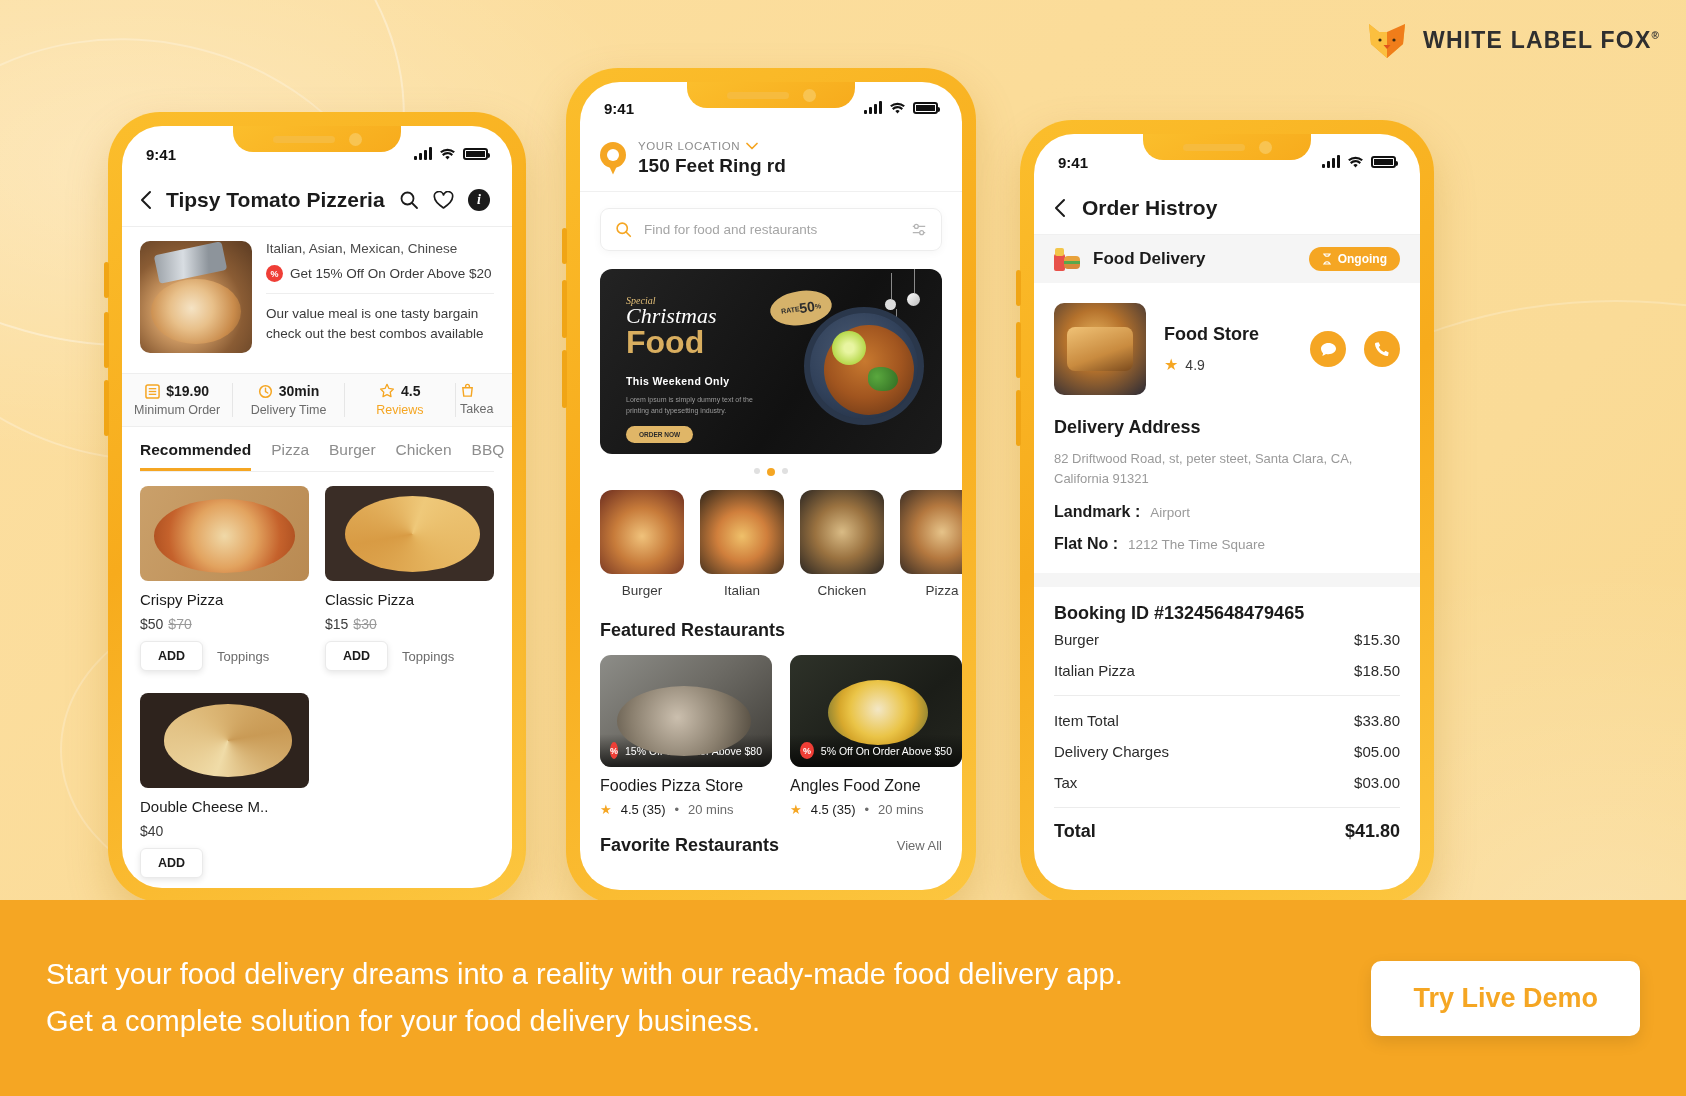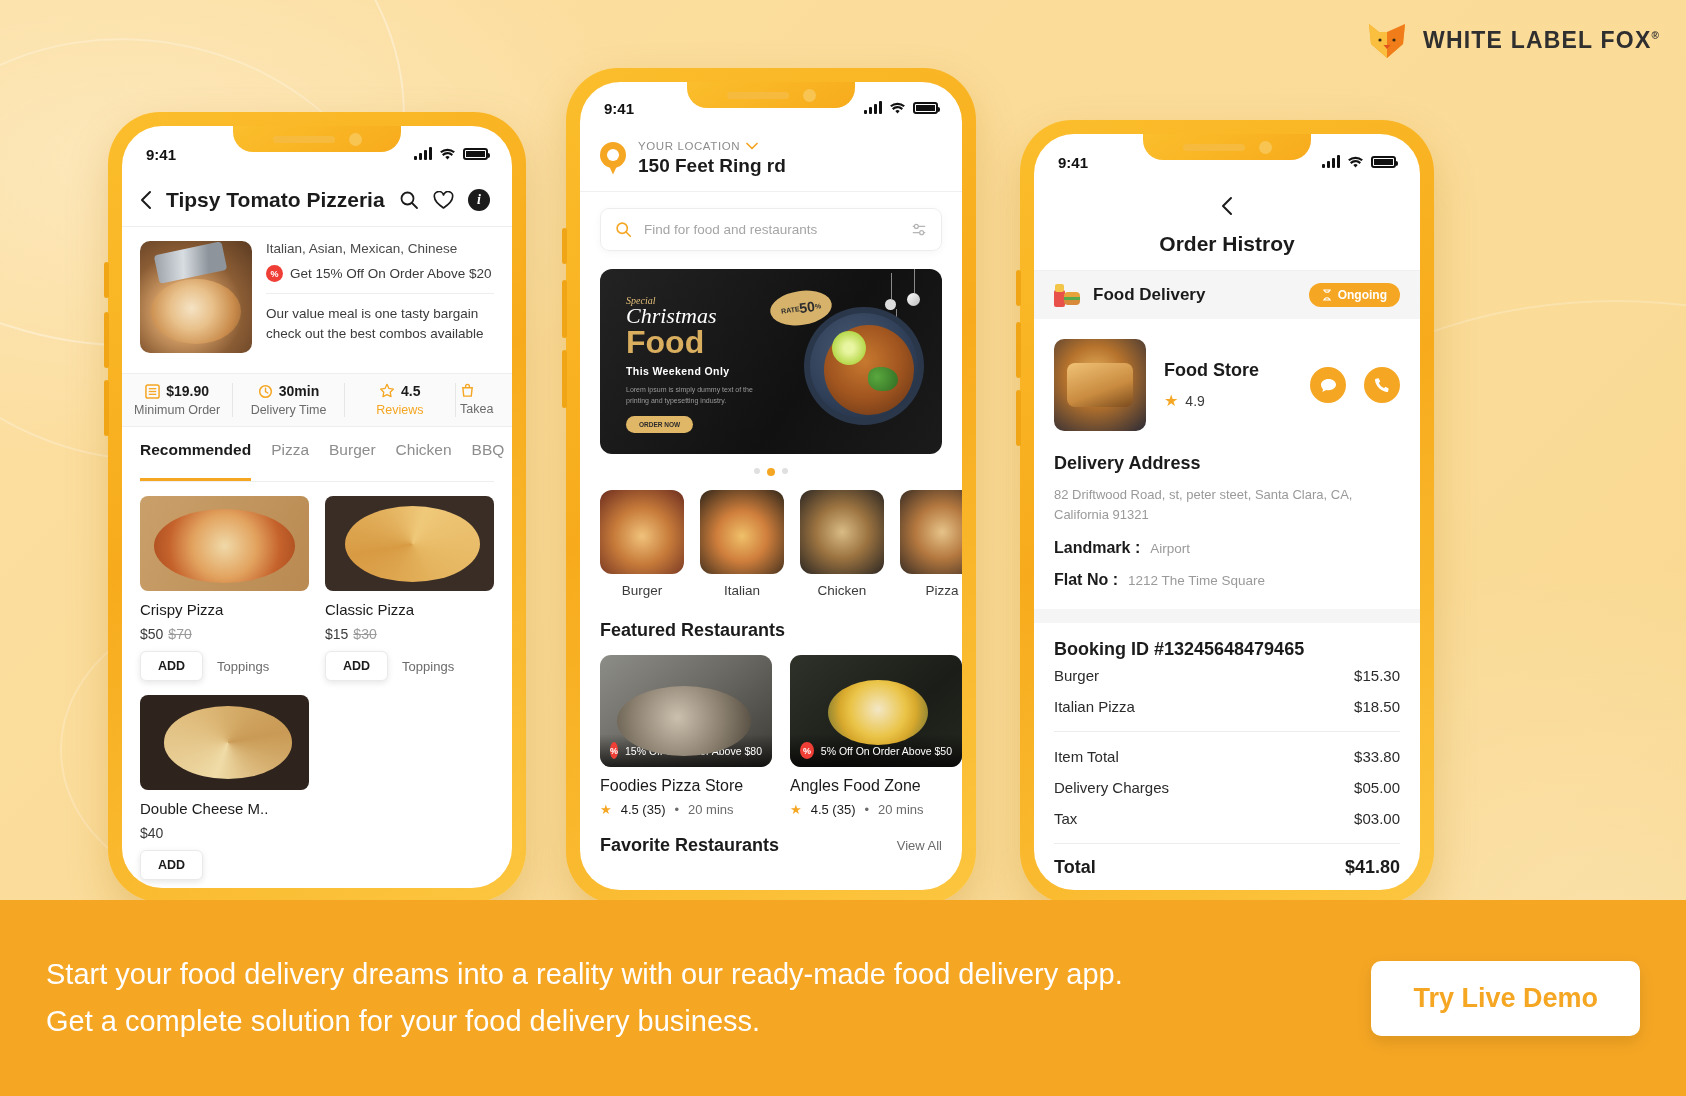--- a/index.html
+++ b/index.html
@@ -124,24 +124,24 @@
   .p1-stats {
     display:flex; background:#fafafa; border-top:1px solid #eee; border-bottom:1px solid #eee;
     padding:9px 0; margin-top:10px;
   }
   .stat { flex:1; text-align:center; border-right:1px solid #e6e6e6; padding:0 4px;}
   .stat:last-child { border-right:none; }
   .stat-top { display:flex; align-items:center; justify-content:center; gap:6px; font-size:14px; font-weight:bold; color:#1b1b1b;}
   .stat-label { font-size:12.5px; color:#6b6b6b; margin-top:4px;}
   .stat-label.active { color:#f5a623; }
   .p1-tabs { display:flex; gap:20px; padding:14px 18px 0 18px; }
-  .p1-tab { font-size:15.5px; color:#8d8d8d; padding-bottom:19px; cursor:pointer; white-space:nowrap;}
+  .p1-tab { font-size:15.5px; color:#8d8d8d; padding-bottom:9px; cursor:pointer; white-space:nowrap;}
   .p1-tab.active { color:#1b1b1b; font-weight:600; border-bottom:3px solid #f5a623;}
   .p1-divider { height:1px; background:#eee; margin:0 18px; }
-  .p1-grid { display:grid; grid-template-columns:1fr 1fr; gap:14px 16px; padding:14px 18px;}
+  .p1-grid { display:grid; grid-template-columns:1fr 1fr; gap:22px 16px; padding:14px 18px;}
   .dish-img { width:100%; height:95px; border-radius:8px; }
   .d1 { background:
       linear-gradient(120deg, #caa06a 0%, #b98a52 100%);
       position:relative; overflow:hidden;}
   .d1::after{content:'';position:absolute;left:8%;top:14%;width:84%;height:78%;border-radius:50%;
     background:radial-gradient(circle at 50% 50%, #f0d9a8 0%, #e2a35f 40%, #c5622c 70%, #a64a1d 100%);}
   .d2 { background:#0b0b0b; position:relative; overflow:hidden;}
   .d2::after{content:'';position:absolute;left:22%;bottom:-10%;width:86%;height:62%;border-radius:50% 50% 40% 40%;
     background:radial-gradient(circle at 40% 40%, #f7d97e 0%, #edb944 45%, #d98b2b 80%);}
   .d2::before{content:'';position:absolute;left:28%;top:4%;width:52%;height:38%;
@@ -196,21 +196,21 @@
   .p2-search input::placeholder { color:#a5a5a5; }
   .banner {
     margin:4px 20px 0 20px; height:185px; border-radius:12px; overflow:hidden;
     background:linear-gradient(125deg,#232323 0%, #111 60%, #1b1b1b 100%);
     position:relative; display:flex;
   }
   .banner-left { flex:1; padding:26px 0 0 26px; }
   .b-special { font-size:10px; color:#e3bf78; font-family:"Liberation Serif",serif; font-style:italic;}
   .b-christmas { font-size:22px; color:#fff; font-family:"Liberation Serif",serif; font-style:italic; margin-top:-3px;}
   .b-menu { font-size:32px; font-weight:bold; color:#d9ae5f; line-height:0.95; margin-top:-2px;}
-  .b-week { font-size:10.5px; font-weight:bold; color:#fff; letter-spacing:0.4px; margin-top:8px;}
+  .b-week { font-size:10.5px; font-weight:bold; color:#fff; letter-spacing:0.4px; margin-top:18px;}
   .b-lorem { font-size:7px; color:#9a9a9a; line-height:1.5; margin-top:8px; width:130px;}
   .b-order { margin-top:10px; display:inline-block; background:#e0b667; color:#2a2a2a; font-size:6.5px; font-weight:bold;
     padding:5px 13px; border-radius:11px;}
   .banner-right { width:180px; position:relative; }
   .pan {
     position:absolute; right:18px; top:38px; width:120px; height:118px; border-radius:50%;
     background:radial-gradient(circle at 42% 38%, #4a5a72 0%, #31415a 55%, #1d2838 100%);
     border:6px solid #2a374b;
   }
   .pan::after {
@@ -262,21 +262,21 @@
     display:flex; align-items:center; gap:7px; color:#fff; font-size:10.5px; white-space:nowrap;
   }
   .rest-name { font-size:16px; color:#1b1b1b; margin-top:10px; white-space:nowrap; overflow:hidden;}
   .rest-meta { display:flex; align-items:center; gap:9px; font-size:13px; color:#6b6b6b; margin-top:7px;}
   .rest-meta .rate { color:#1b1b1b; }
   .star { color:#f5a623; font-size:13px; }
 
   
   #phone3 { left:1020px; top:120px; width:414px; height:784px; }
   #phone3 .notch { width:168px; height:26px; }
-  .p3-header { display:flex; align-items:center; gap:16px; padding:12px 20px 14px 20px; border-bottom:1px solid #f0f0f0;flex-direction:column;}
+  .p3-header { display:flex; align-items:center; gap:16px; padding:12px 20px 14px 20px; border-bottom:1px solid #f0f0f0;}
   .p3-title { font-size:21px; font-weight:600; color:#1b1b1b;}
   .p3-type-row {
     display:flex; align-items:center; justify-content:space-between;
     background:#f5f5f5; padding:12px 20px;
   }
   .p3-type { display:flex; align-items:center; gap:13px; font-size:17px; font-weight:600; color:#1b1b1b;}
   .food-icon { width:26px; height:24px; position:relative; }
   .food-icon .fries{position:absolute;left:0;bottom:0;width:11px;height:17px;background:#e8514a;border-radius:2px;}
   .food-icon .fries::after{content:'';position:absolute;left:1px;top:-6px;width:9px;height:8px;background:#f3c64a;border-radius:2px;}
   .food-icon .burg{position:absolute;right:0;bottom:2px;width:16px;height:13px;border-radius:4px;

